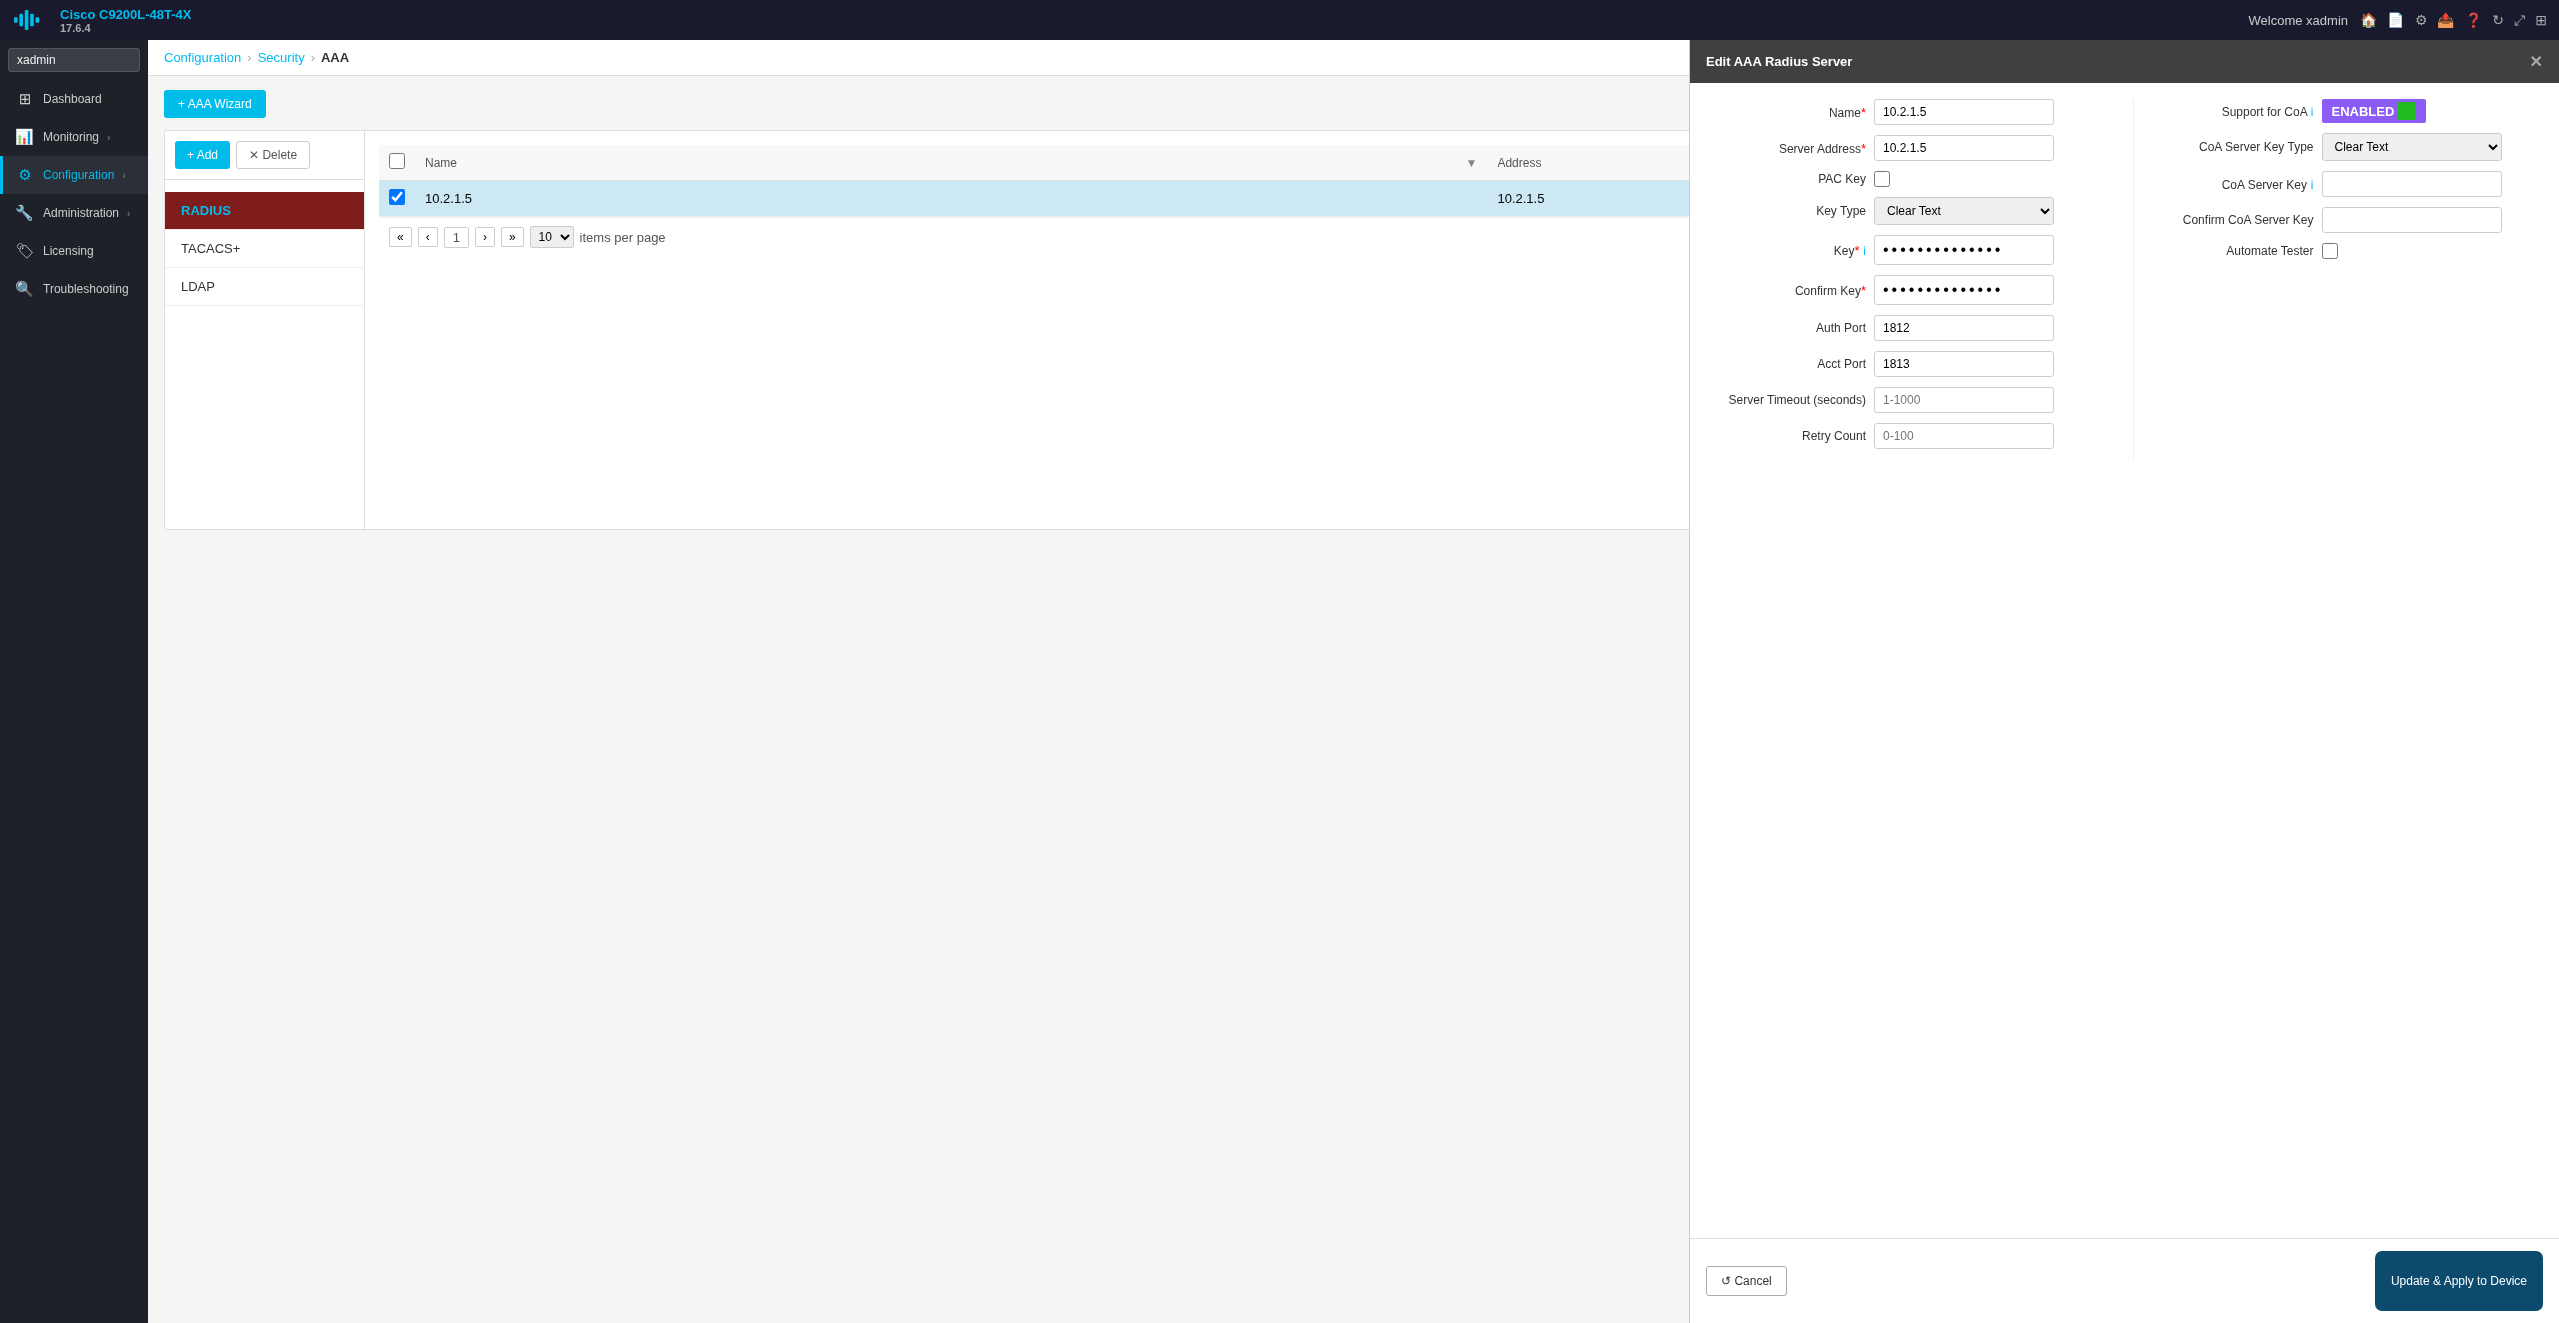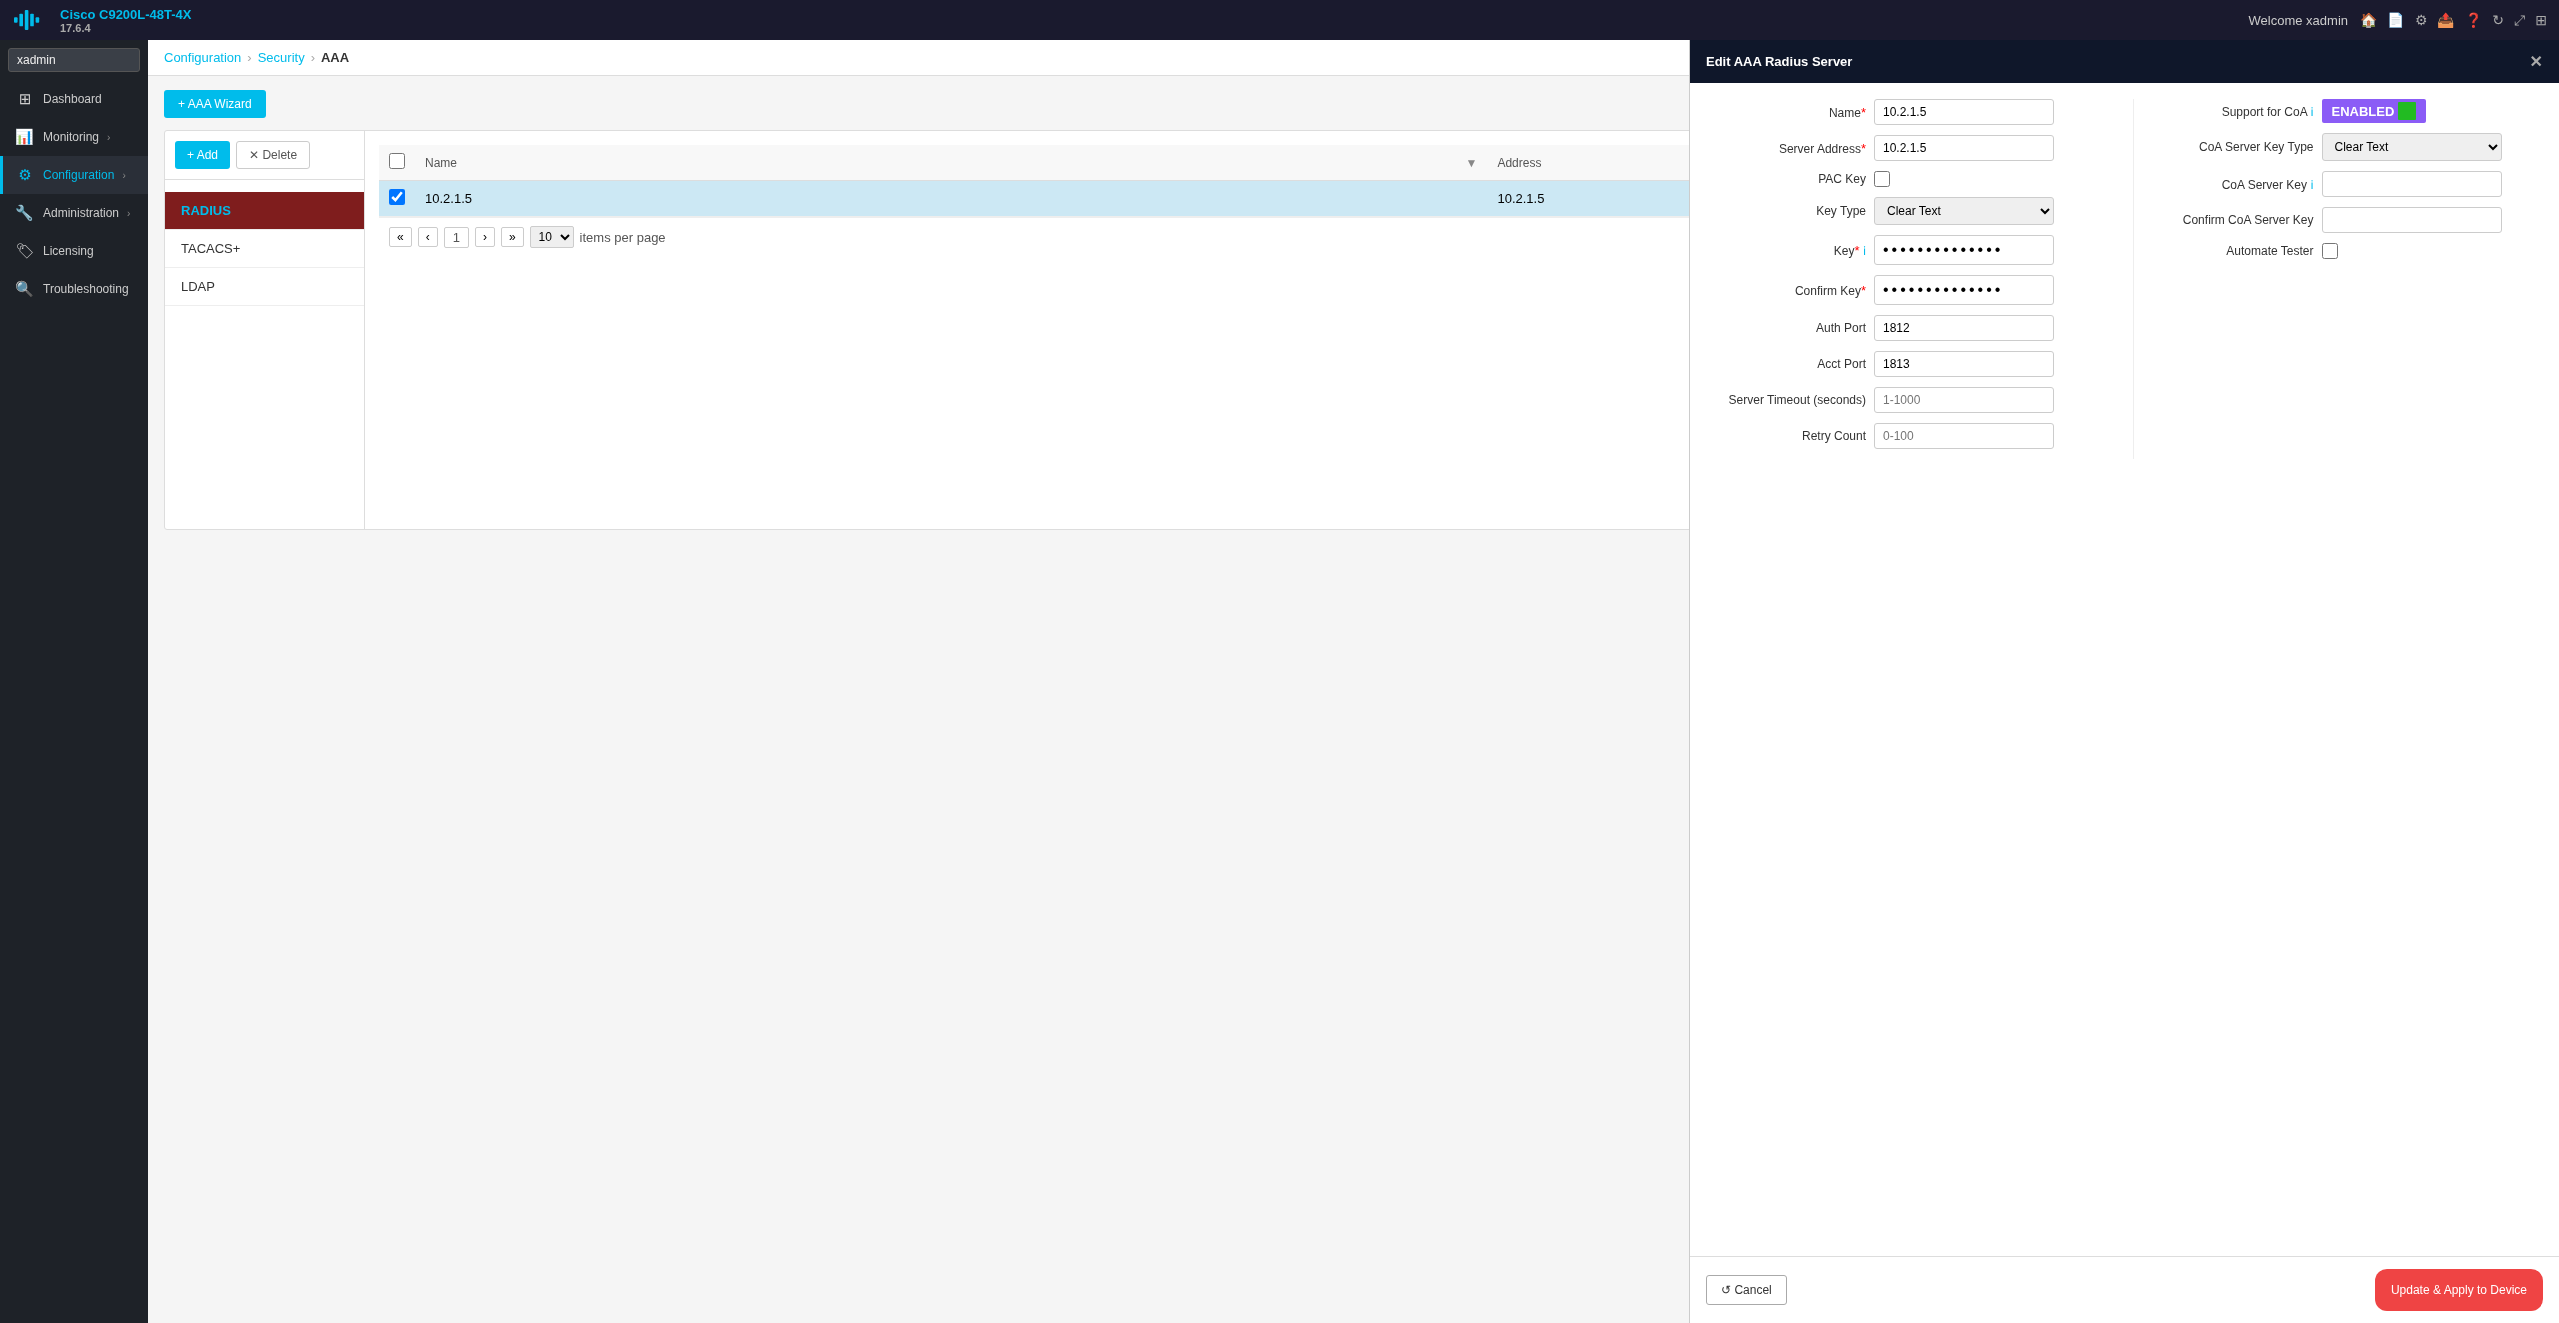--- a/index.html
+++ b/index.html
@@ -97,21 +97,21 @@
       right: 0;
       width: 870px;
       height: 100%;
       background: #fff;
       border-left: 1px solid #ccc;
       z-index: 100;
       display: flex;
       flex-direction: column;
     }
     .edit-panel-header {
-      background: #0f172a;
+      background: #404040;
       color: white;
       padding: 12px 16px;
       font-size: 14px;
       font-weight: bold;
       display: flex;
       align-items: center;
       justify-content: space-between;
     }
     .edit-panel-close { cursor: pointer; color: #aaa; font-size: 16px; }
     .edit-panel-body { flex: 1; padding: 16px; overflow-y: auto; }
@@ -125,21 +125,21 @@
 
     
     .enabled-badge { background: #8b5cf6; color: white; padding: 3px 10px; font-size: 11px; font-weight: bold; border-radius: 2px; display: inline-flex; align-items: center; gap: 4px; }
     .enabled-badge .green-block { width: 18px; height: 18px; background: #22bb22; display: inline-block; border-radius: 1px; }
 
     
     .pwd-input { letter-spacing: 3px; font-size: 16px; }
 
     
     .btn-cancel { background: #fff; border: 1px solid #aaa; padding: 7px 14px; border-radius: 3px; cursor: pointer; font-size: 12px; display: inline-flex; align-items: center; gap: 5px; color: #333; }
-    .btn-update { background: #ef4444; color: white; border: none; padding: 14px 16px; border-radius: 12px; cursor: pointer; font-size: 12px; }
+    .btn-update { background: #0c4a6e; color: white; border: none; padding: 23px 16px; border-radius: 7px; cursor: pointer; font-size: 12px; }
 
     .filter-icon { color: #888; font-size: 12px; }
   </style>
 </head>
 <body>
 
 <div class="top-bar">
   <div class="top-bar-brand">
     <div class="cisco-logo">
       <svg viewBox="0 0 40 22" fill="none">

